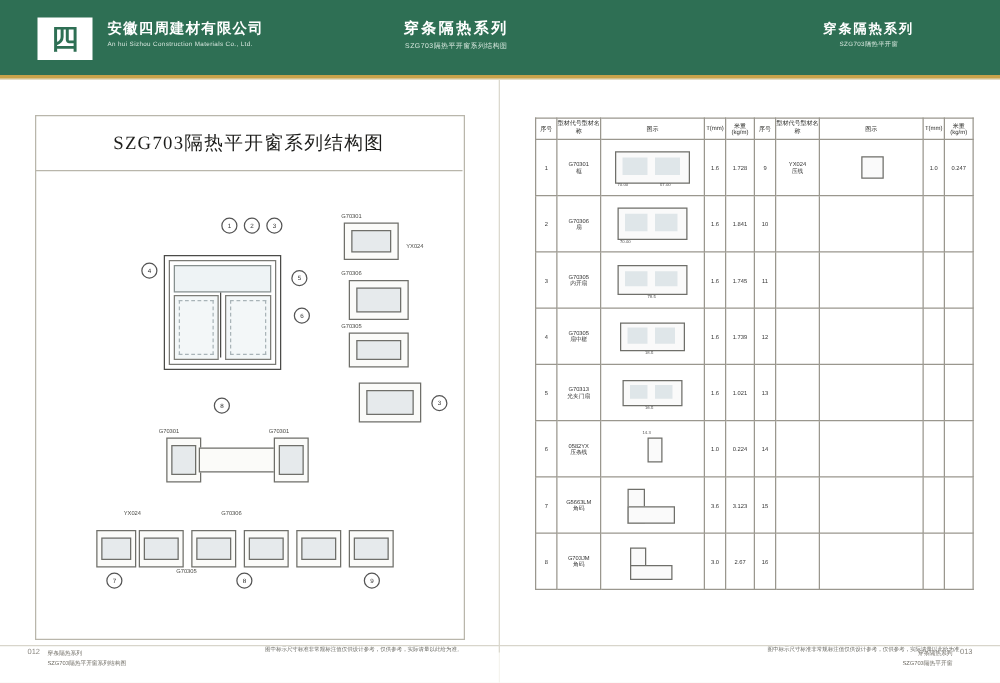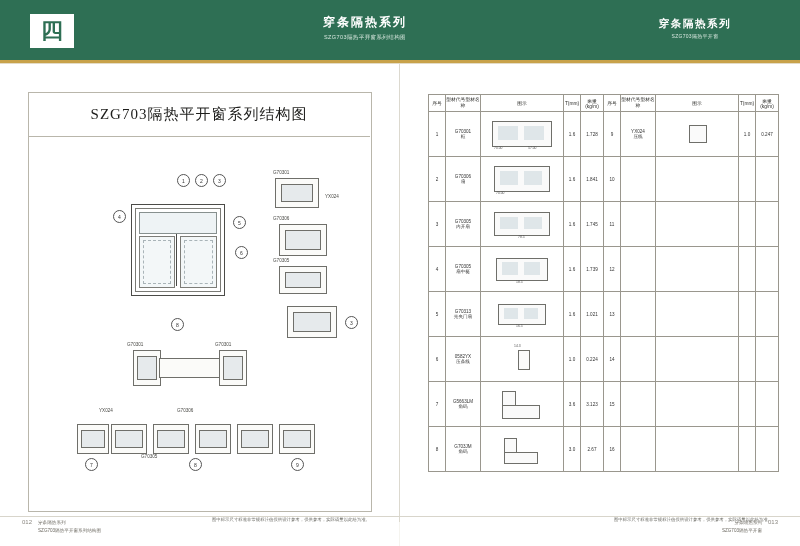--- a/index.html
+++ b/index.html
@@ -158,20 +158,24 @@
 </style>
 </head>
 <body>
 
 <div class="page">
 
   <div class="header">
     <div class="header-inner">
       <div class="logo-wrap">
         <span class="logo-glyph">四</span>
+      </div>
+      <div class="brand">
+        <span class="cn">安徽四周建材有限公司</span>
+        <span class="en">An hui Sizhou Construction Materials Co., Ltd.</span>
       </div>
       <div class="hdr-center">
         <span class="t1">穿条隔热系列</span>
         <span class="t2">SZG703隔热平开窗系列结构图</span>
       </div>
       <div class="hdr-right">
         <span class="t1">穿条隔热系列</span>
         <span class="t2">SZG703隔热平开窗</span>
       </div>
     </div>

